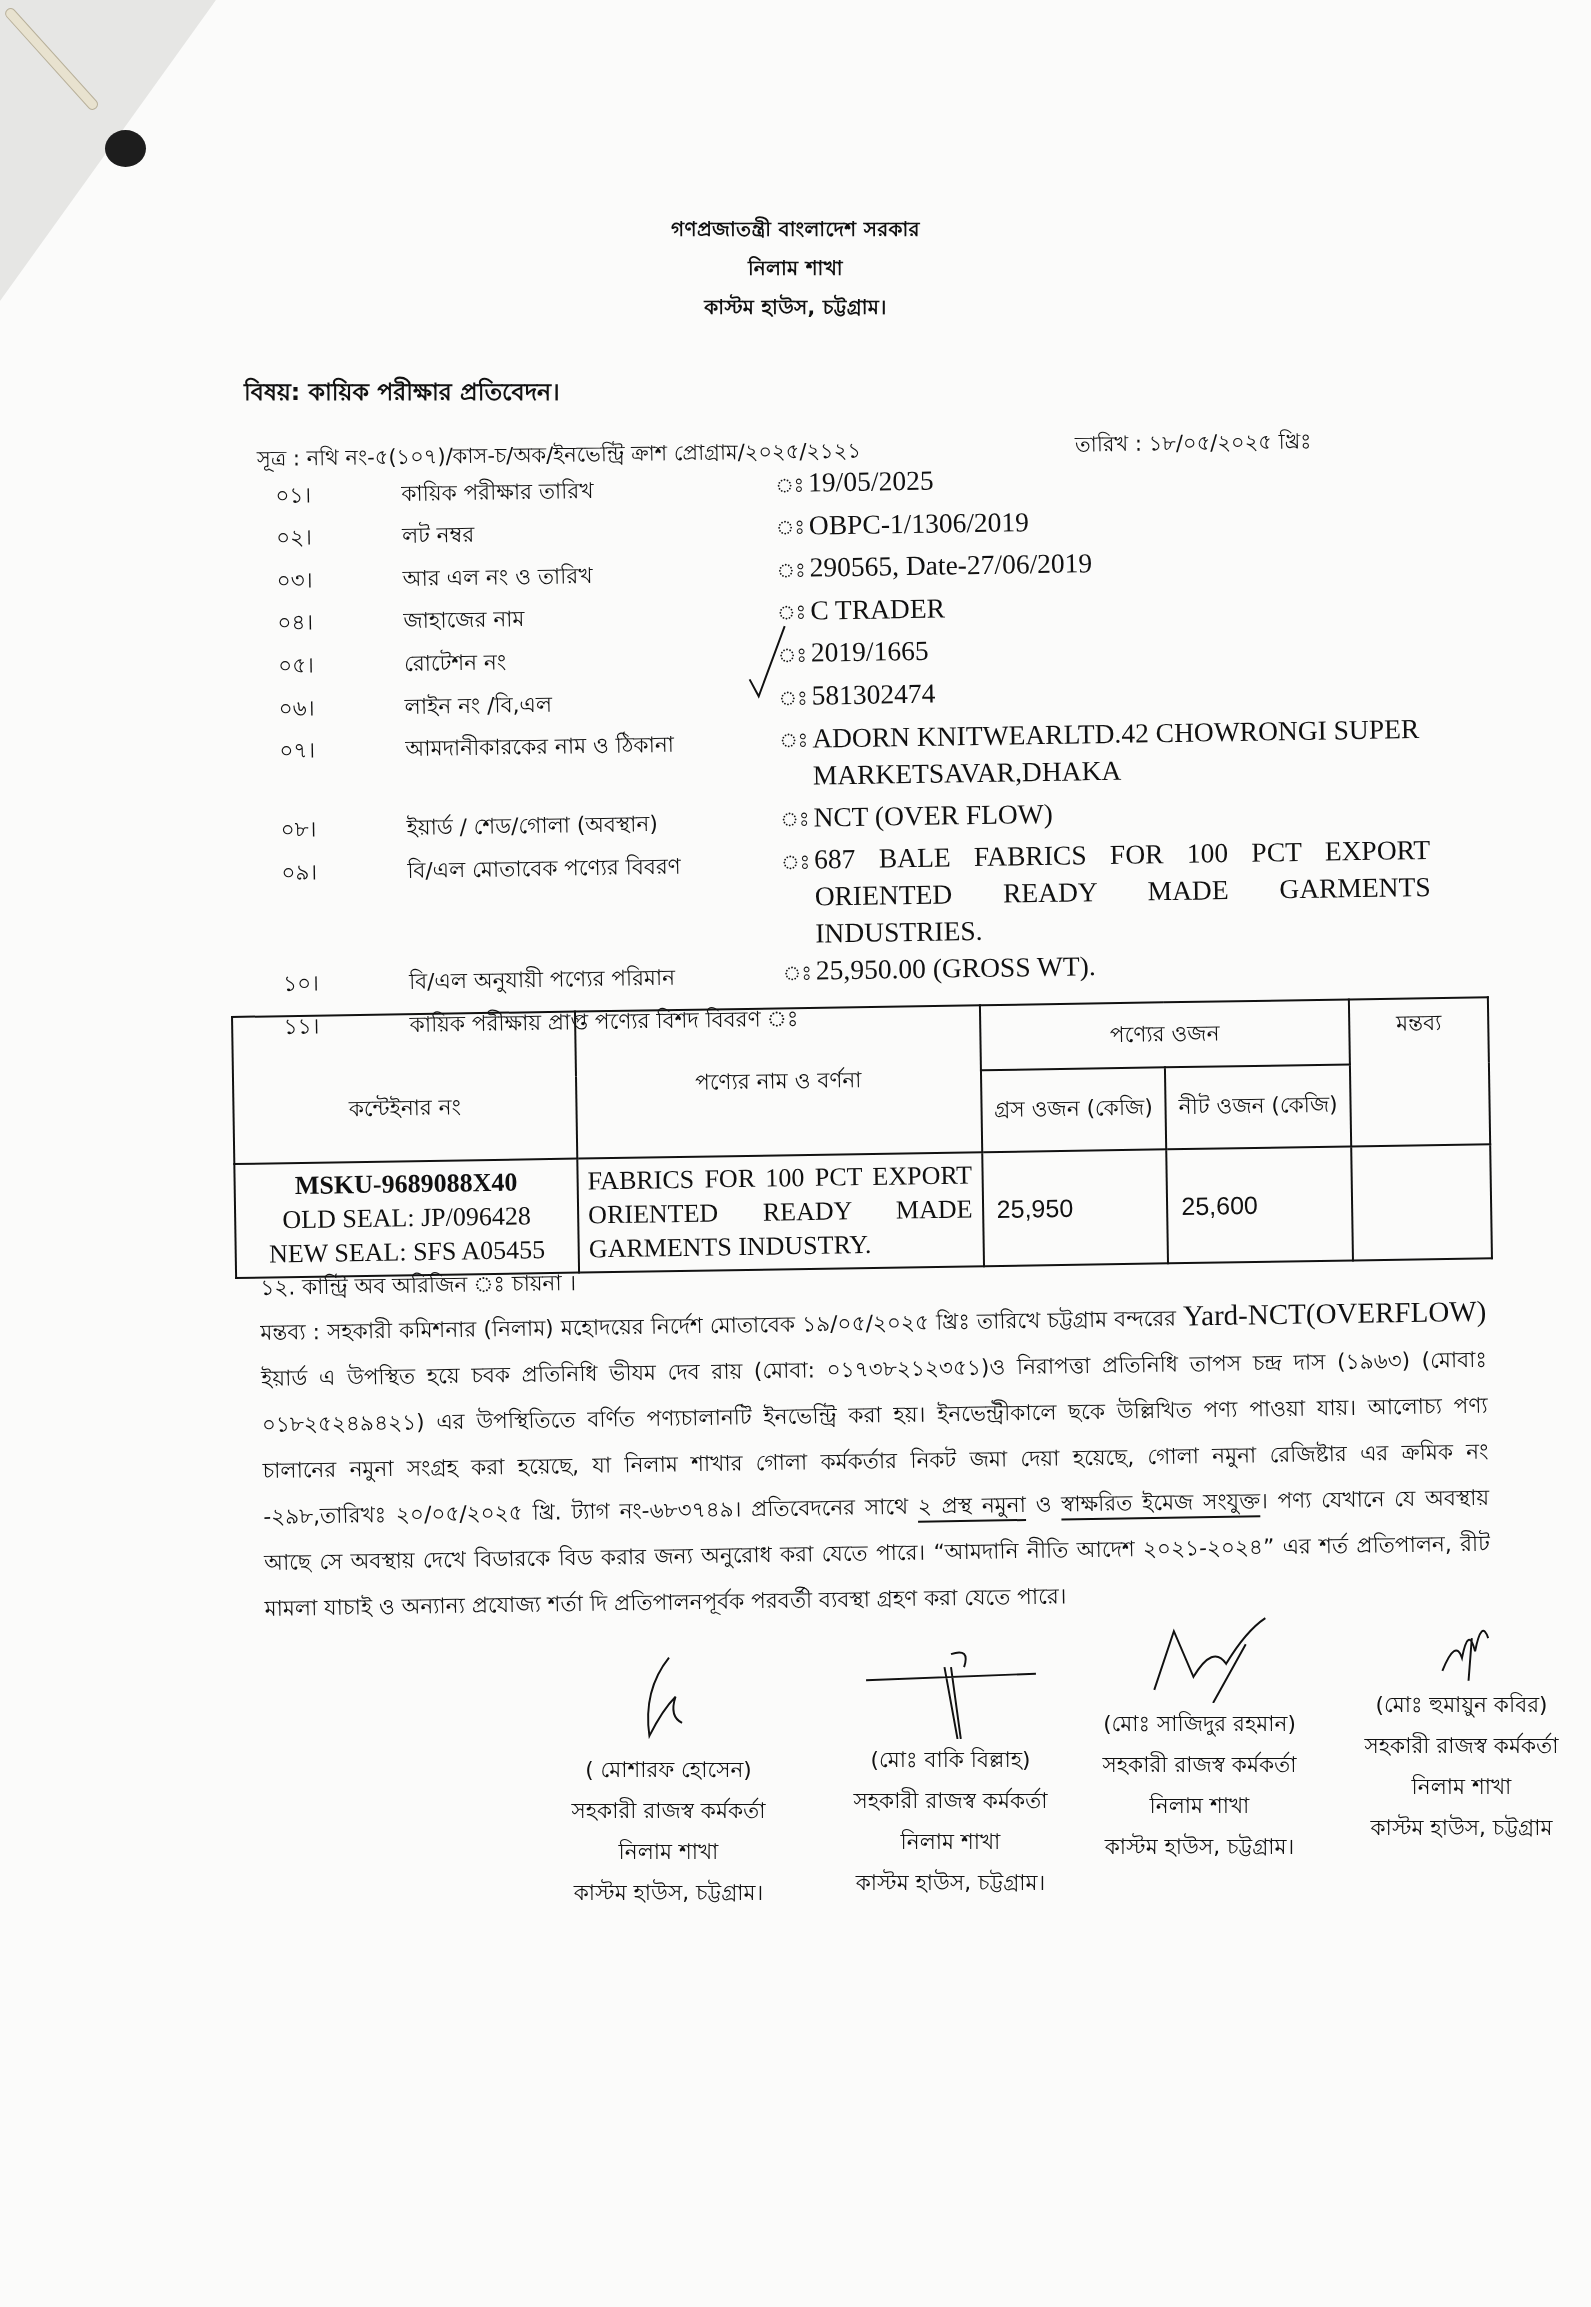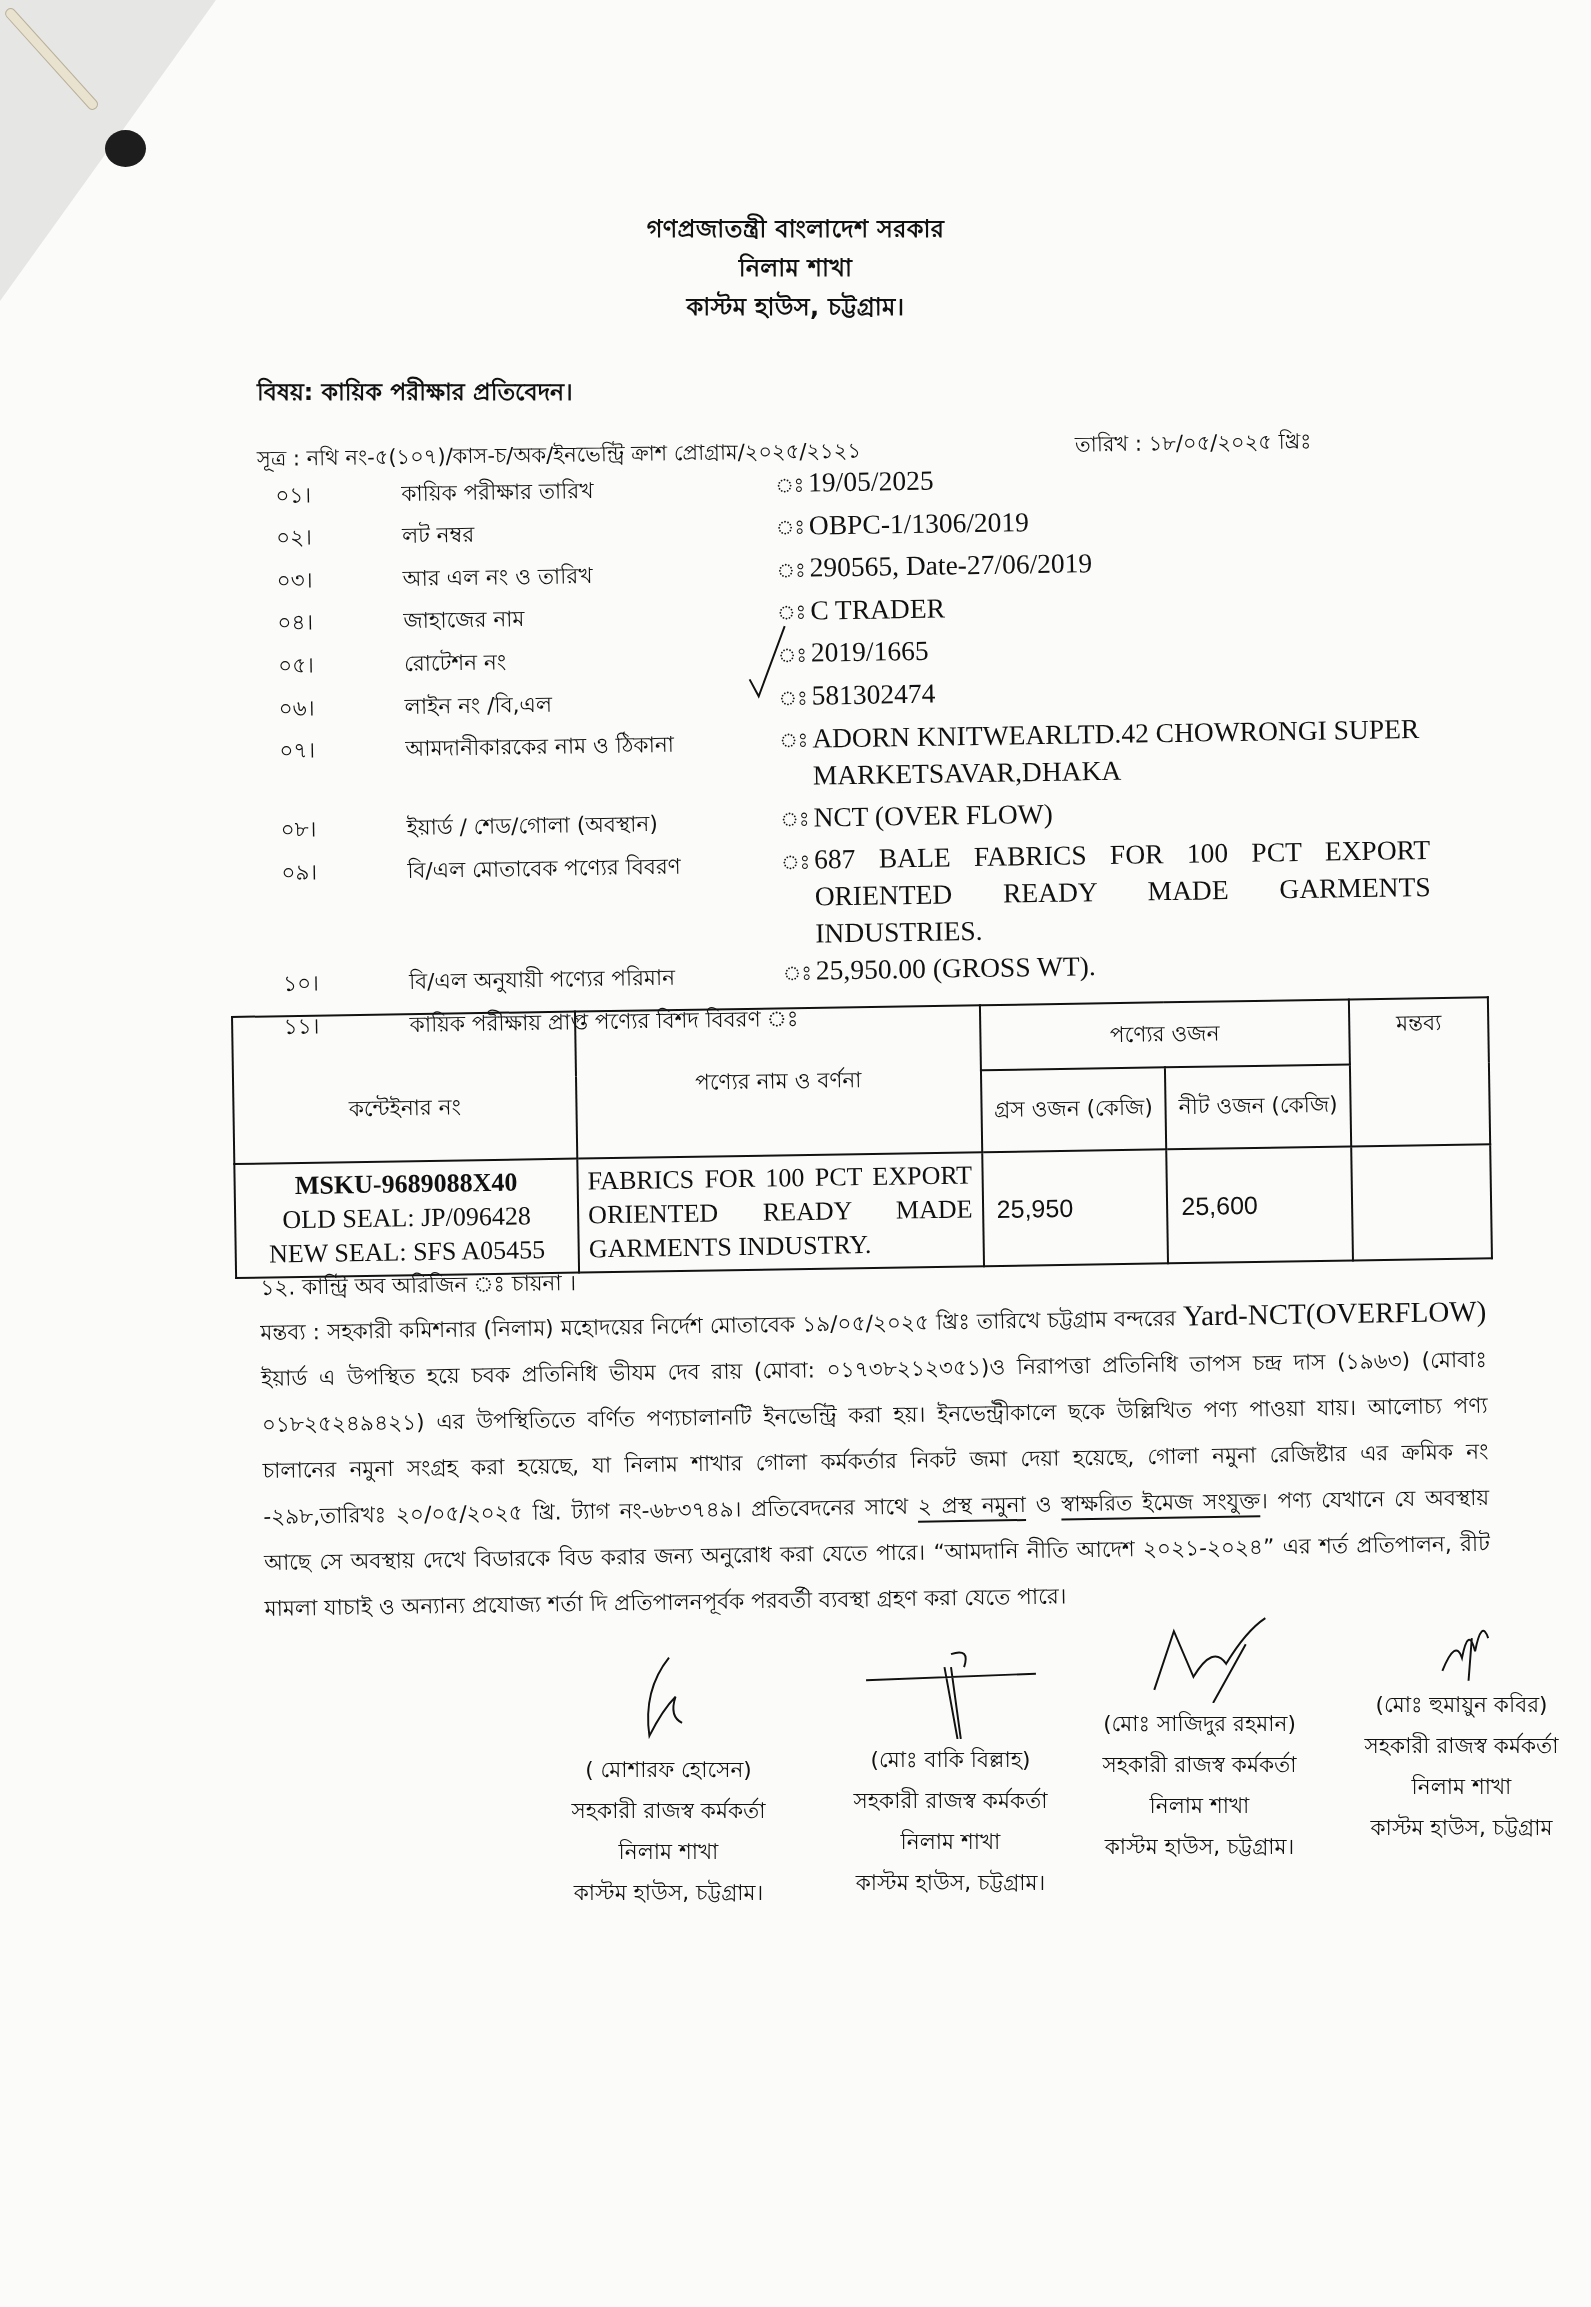--- a/index.html
+++ b/index.html
@@ -16,24 +16,24 @@
     border: 0.7px solid #b8b09a; border-radius: 5.2px; transform-origin: left center;
     transform: rotate(48deg); top: 3.9px; left: 6.6px;
   }
   .punch-hole {
     position: absolute; left: 105px; top: 130px; width: 41px; height: 37px; border-radius: 50%;
     background: #1d1d1d;
   }
   .sheet { position: absolute; left: 0; top: 0; width: 1591px; height: 2307px; background: #fbfbfa;
     clip-path: polygon(216px 0, 1591px 0, 1591px 2307px, 0 2307px, 0 301px); }
 
-  .header { position: absolute; top: 210px; left: 0; width: 1591px; text-align: center; font-size: 24px; line-height: 39px; font-weight: bold; }
+  .header { position: absolute; top: 210px; left: 0; width: 1591px; text-align: center; font-size: 20px; line-height: 39px; font-weight: bold; }
   .header div { letter-spacing: 0.3px; }
 
-  .subject { position: absolute; left: 257px; top: 374px; font-size: 23.6px; font-weight: bold; }
+  .subject { position: absolute; left: 244px; top: 374px; font-size: 23.6px; font-weight: bold; }
 
   .ref-line { position: absolute; left: 257px; top: 443px; font-size: 21px; transform: rotate(-0.8deg); transform-origin: left center; }
   .date-line { position: absolute; left: 1075px; top: 427px; font-size: 21px; transform: rotate(-0.8deg); }
 
   .fields { position: absolute; left: 275px; top: 472px; width: 1193px; transform: rotate(-0.9deg); transform-origin: left top; }
   .field { display: flex; align-items: flex-start; min-height: 39px; font-size: 21.6px; }
   .field .num { width: 126px; padding-top: 6.6px; }
   .field .label { width: 374px; padding-top: 6.6px; }
   .field .colon { width: 33px; padding-top: 6.6px; font-size: 19.7px; }
   .field .value { width: 616px; font-family: "Liberation Serif", "DejaVu Serif", serif; font-size: 27.5px; line-height: 37px; text-align: left; }

